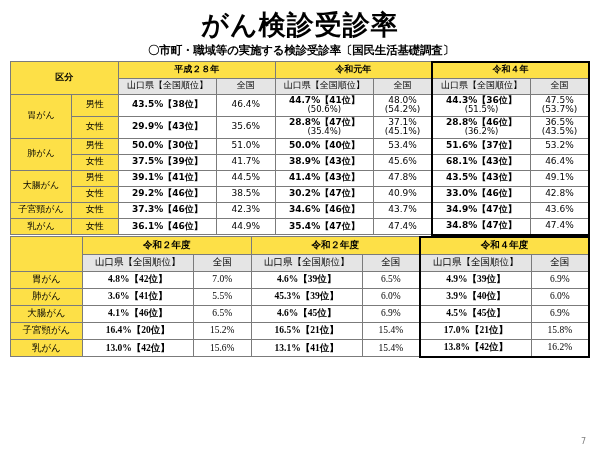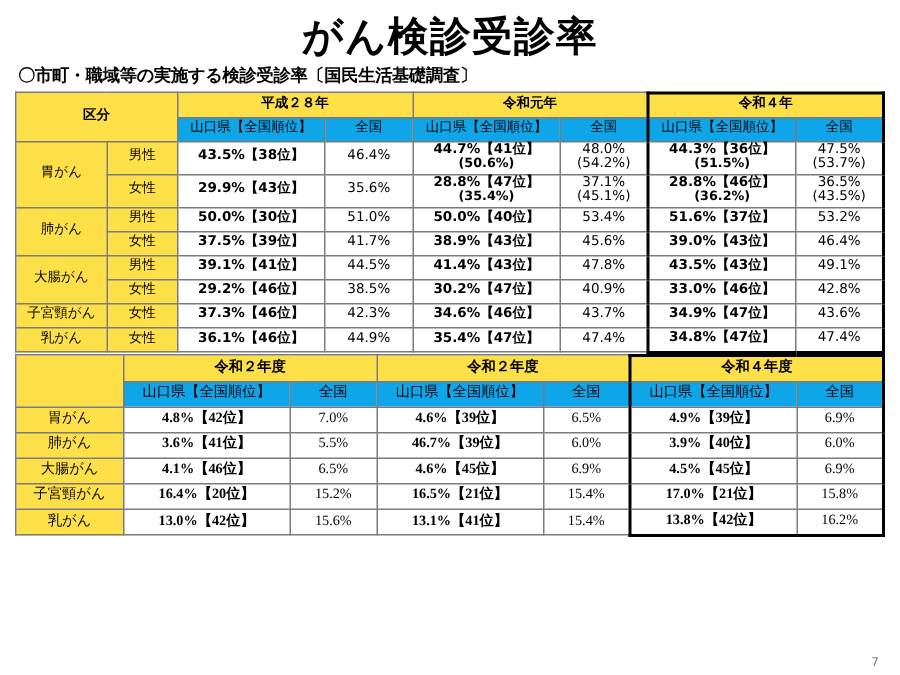--- a/index.html
+++ b/index.html
@@ -27,20 +27,21 @@
     font-weight: bold;
     letter-spacing: 1px;
     margin: 4px 0 2px 0;
     line-height: 1.1;
   }
   .section-head {
     font-size: 11.5px;
     font-weight: bold;
     margin: 3px 0 3px 2px;
     letter-spacing: -0.2px;
+    text-align: center;
   }
   table {
     border-collapse: collapse;
     width: 580px;
     table-layout: fixed;
   }
   table.t1 td, table.t1 th {
     border: 1px solid #7b7b7b;
     font-size: 9px;
     text-align: center;
@@ -51,21 +52,21 @@
   table.t2 td, table.t2 th {
     border: 1px solid #7b7b7b;
     font-size: 9.5px;
     text-align: center;
     padding: 0;
     height: 16px;
     line-height: 1.1;
     font-family: Liberation Serif, serif;
   }
   .hdr {
-    background: #0ea5e9;
+    background: #e5e5e5;
     font-weight: normal;
     font-size: 8.5px;
   }
   .hdr-b {
     background: #fde047;
     font-weight: bold;
     font-size: 9px;
   }
   .rowlabel {
     background: #fde047;
@@ -73,21 +74,21 @@
   }
   .val {
     font-weight: bold;
     font-size: 9.5px;
   }
   .plain {
     font-size: 9px;
   }
   .sub {
     font-size: 8.5px;
-    font-weight: bold;
+    font-weight: normal;
   }
   .two-line {
     line-height: 1.05;
   }
   
   .thickL { border-left: 2px solid #000 !important; }
   .thickR { border-right: 2px solid #000 !important; }
   .thickT { border-top: 2px solid #000 !important; }
   .thickB { border-bottom: 2px solid #000 !important; margin-top: 30px; }
   .pagenum {
@@ -189,21 +190,21 @@
         <td class="plain">53.4%</td>
         <td class="val thickL">51.6%【37位】</td>
         <td class="plain thickR">53.2%</td>
       </tr>
       <tr>
         <td class="rowlabel">女性</td>
         <td class="val">37.5%【39位】</td>
         <td class="plain">41.7%</td>
         <td class="val">38.9%【43位】</td>
         <td class="plain">45.6%</td>
-        <td class="val thickL">39.0%【43位】</td>
+        <td class="val thickL">68.1%【43位】</td>
         <td class="plain thickR">46.4%</td>
       </tr>
 
       <tr>
         <td class="rowlabel" rowspan="2">大腸がん</td>
         <td class="rowlabel">男性</td>
         <td class="val">39.1%【41位】</td>
         <td class="plain">44.5%</td>
         <td class="val">41.4%【43位】</td>
         <td class="plain">47.8%</td>
@@ -276,21 +277,21 @@
         <td class="plain">7.0%</td>
         <td class="val">4.6%【39位】</td>
         <td class="plain">6.5%</td>
         <td class="val thickL">4.9%【39位】</td>
         <td class="plain thickR">6.9%</td>
       </tr>
       <tr>
         <td class="rowlabel">肺がん</td>
         <td class="val">3.6%【41位】</td>
         <td class="plain">5.5%</td>
-        <td class="val">46.7%【39位】</td>
+        <td class="val">45.3%【39位】</td>
         <td class="plain">6.0%</td>
         <td class="val thickL">3.9%【40位】</td>
         <td class="plain thickR">6.0%</td>
       </tr>
       <tr>
         <td class="rowlabel">大腸がん</td>
         <td class="val">4.1%【46位】</td>
         <td class="plain">6.5%</td>
         <td class="val">4.6%【45位】</td>
         <td class="plain">6.9%</td>

